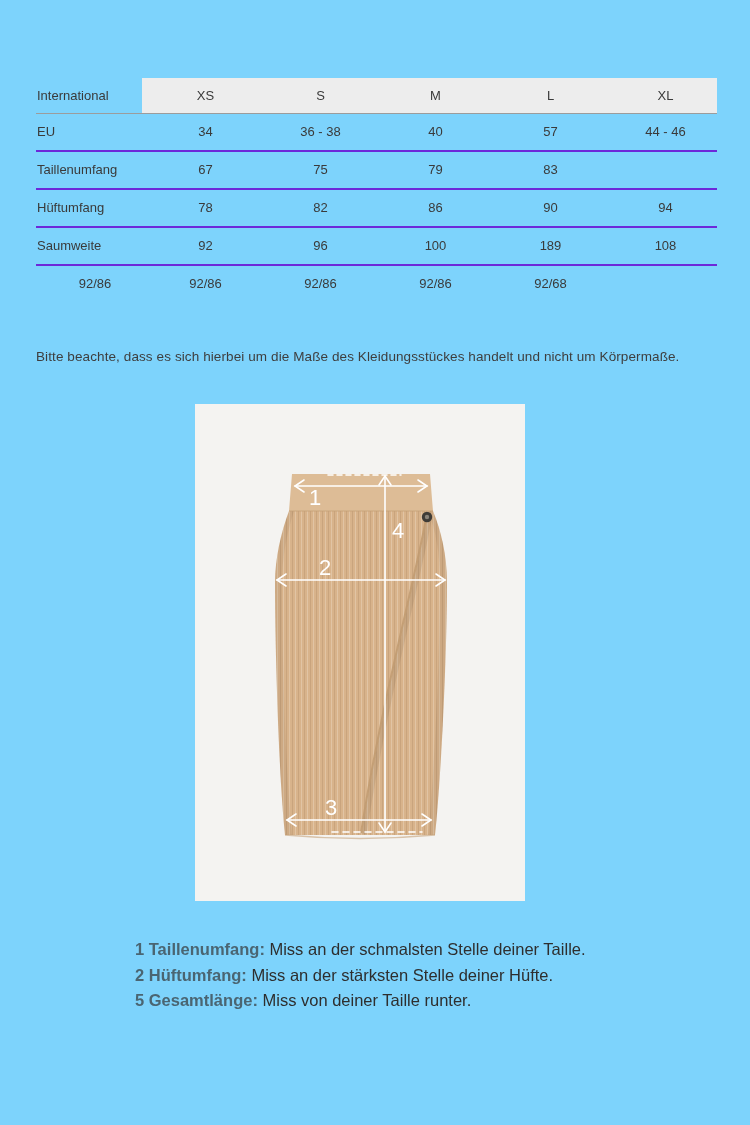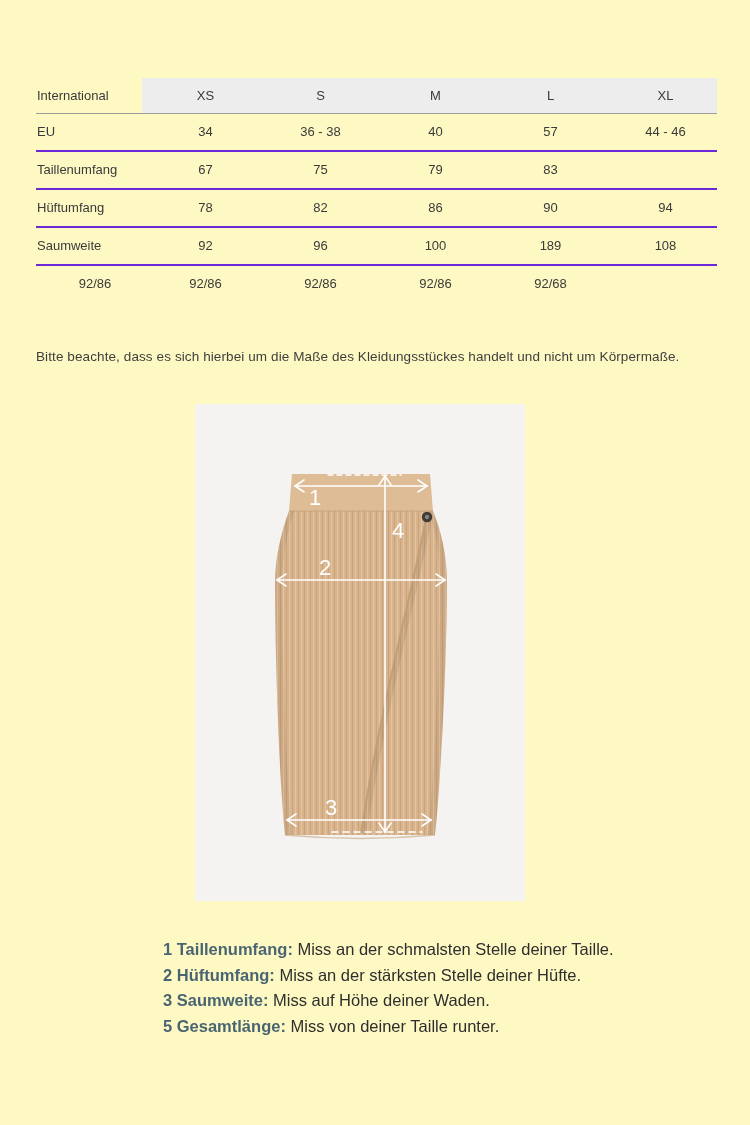--- a/index.html
+++ b/index.html
@@ -1,21 +1,21 @@
 <!DOCTYPE html>
 <html><head>
 <meta charset="utf-8">
 <style>
   html, body { margin: 0; padding: 0; background: #ffffff; }
   body { font-family: "Liberation Sans", sans-serif; }
   .page {
     position: relative;
     width: 750px;
     height: 1125px;
-    background: #fef9c3;
+    background: #7dd3fc;
     overflow: hidden;
   }
 
   
   .size-table {
     position: absolute;
     left: 36px;
     top: 78px;
     width: 681px;
     color: #3a3a3a;
@@ -57,21 +57,20 @@
   .diagram-wrap svg { display: block; }
 
   
   .legend {
     position: absolute;
     left: 135px;
     top: 937px;
     font-size: 16.5px;
     line-height: 25.5px;
     color: #2e2e2e;
-    margin-left: 28px;
   }
   .legend-label {
     color: #4a6572;
     font-weight: 600;
   }
 </style>
 </head>
 <body>
 
 <div class="page">
@@ -192,20 +191,17 @@
   </div>
 
   <div class="legend">
     <div class="legend-line">
       <span class="legend-label">1 Taillenumfang:</span><span class="legend-text"> Miss an der schmalsten Stelle deiner Taille.</span>
     </div>
     <div class="legend-line">
       <span class="legend-label">2 Hüftumfang:</span><span class="legend-text"> Miss an der stärksten Stelle deiner Hüfte.</span>
     </div>
     <div class="legend-line">
-      <span class="legend-label">3 Saumweite:</span><span class="legend-text"> Miss auf Höhe deiner Waden.</span>
-    </div>
-    <div class="legend-line">
       <span class="legend-label">5 Gesamtlänge:</span><span class="legend-text"> Miss von deiner Taille runter.</span>
     </div>
   </div>
 
 </div>
 
 </body></html>

